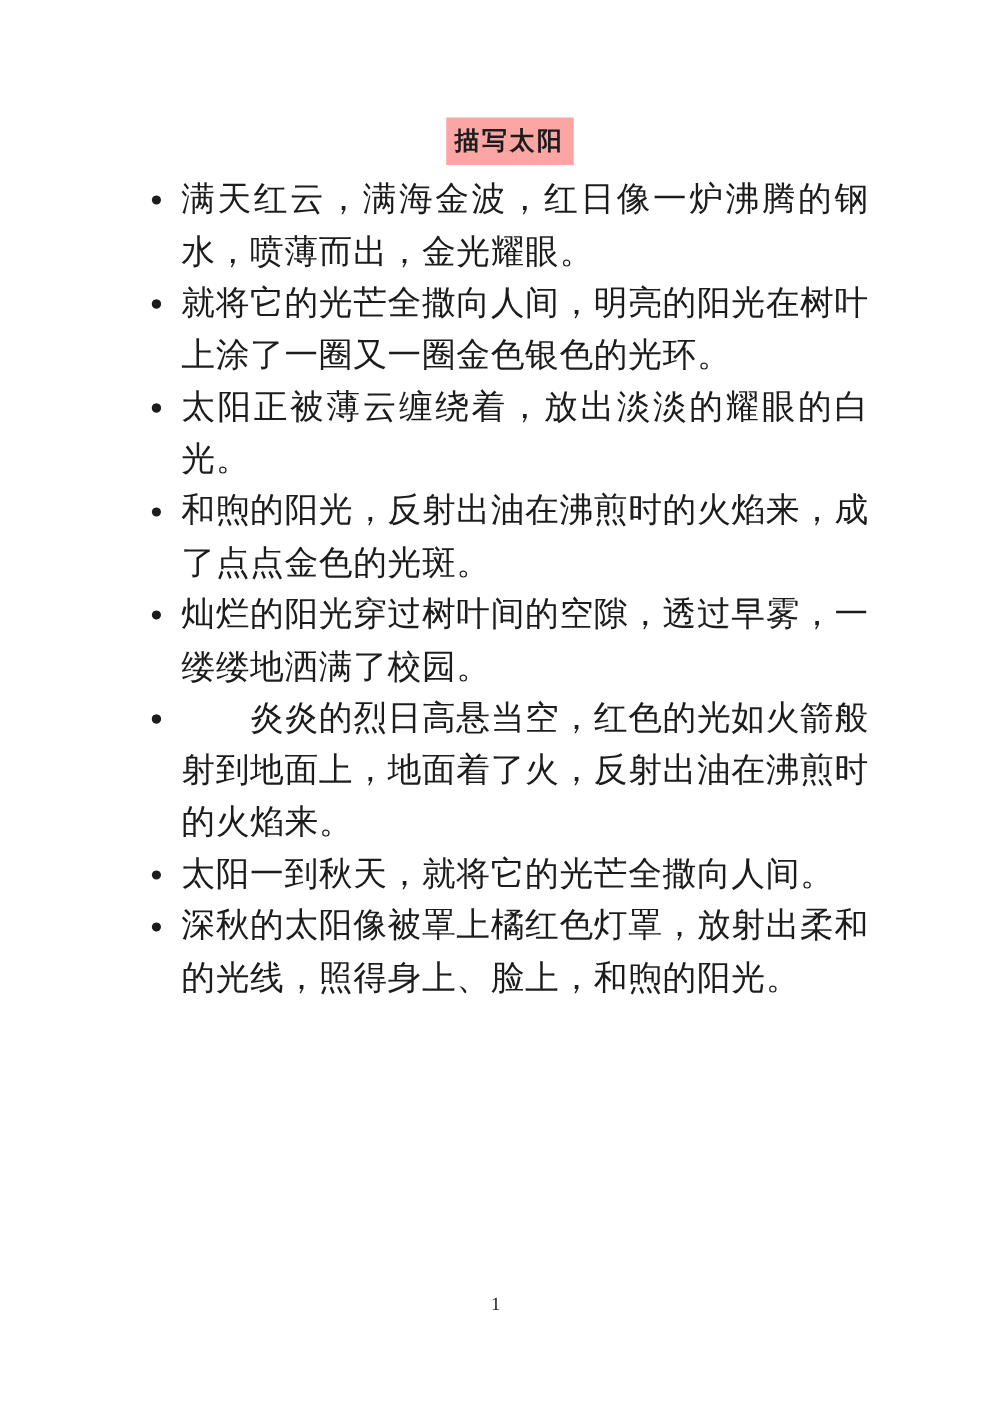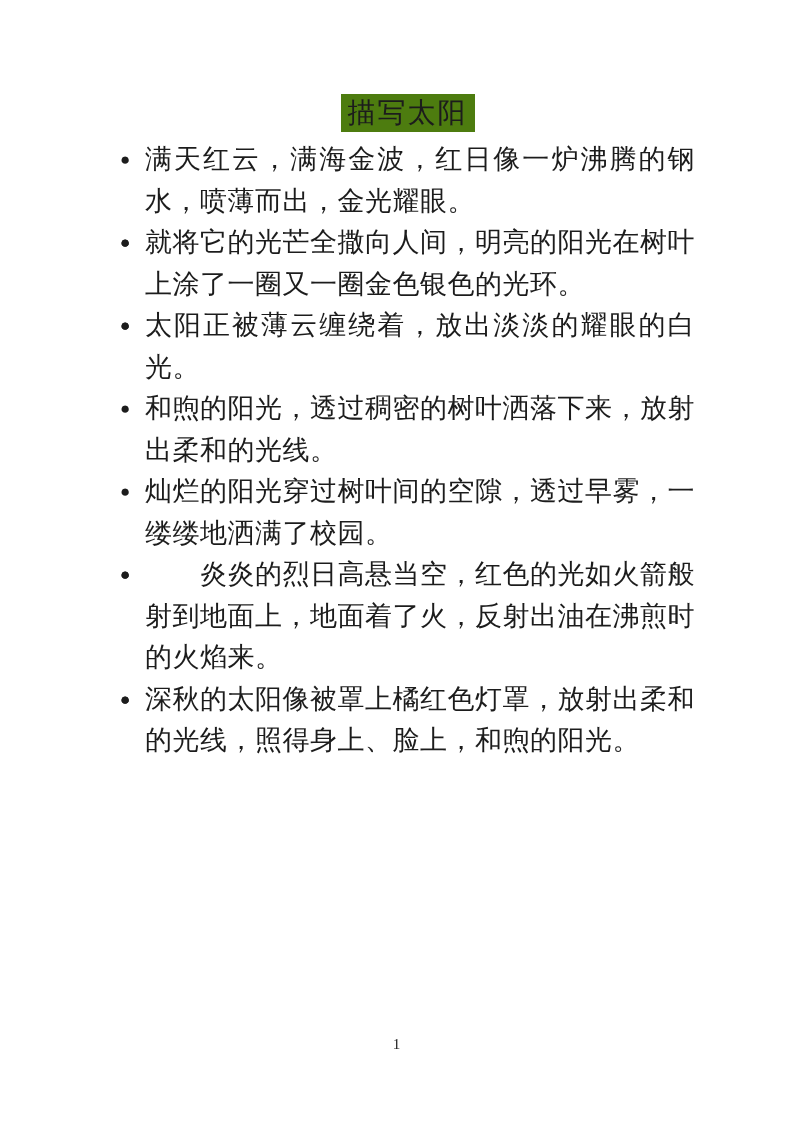--- a/index.html
+++ b/index.html
@@ -22,23 +22,23 @@
   }
   .content {
     padding: 94px 98px 0 120px;
   }
   .title-row {
     text-align: center;
     margin: 0 0 7px 0;
   }
   .doc-title {
     display: inline-block;
-    background: #4d7c0f;
-    font-size: 28px;
-    font-weight: 400;
+    background: #fca5a5;
+    font-size: 20px;
+    font-weight: 700;
     line-height: 36px;
     padding: 1px 7px;
     letter-spacing: 2px;
   }
   ul.bullet-list {
     list-style: none;
     margin: 0;
     padding: 0;
   }
   ul.bullet-list li {
@@ -94,35 +94,36 @@
       </li>
       <li>
         <span class="bullet">●</span>
       </li>
       <li>
         <span class="bullet">●</span>
         <span>太阳正被薄云缠绕着，放出淡淡的耀眼的白光。</span>
       </li>
       <li>
         <span class="bullet">●</span>
-        <span>和煦的阳光，透过稠密的树叶洒落下来，放射出柔和的光线。</span>
+        <span>和煦的阳光，反射出油在沸煎时的火焰来，成了点点金色的光斑。</span>
       </li>
       <li>
         <span class="bullet">●</span>
         <span>灿烂的阳光穿过树叶间的空隙，透过早雾，一缕缕地洒满了校园。</span>
       </li>
       <li>
         <span class="bullet">●</span>
       </li>
       <li>
         <span class="bullet">●</span>
         <span>　　炎炎的烈日高悬当空，红色的光如火箭般射到地面上，地面着了火，反射出油在沸煎时的火焰来。</span>
       </li>
       <li>
         <span class="bullet">●</span>
+        <span>太阳一到秋天，就将它的光芒全撒向人间。</span>
       </li>
       <li>
         <span class="bullet">●</span>
         <span>深秋的太阳像被罩上橘红色灯罩，放射出柔和的光线，照得身上、脸上，和煦的阳光。</span>
       </li>
     </ul>
 
   </div>
 
   <div class="page-number">1</div>

